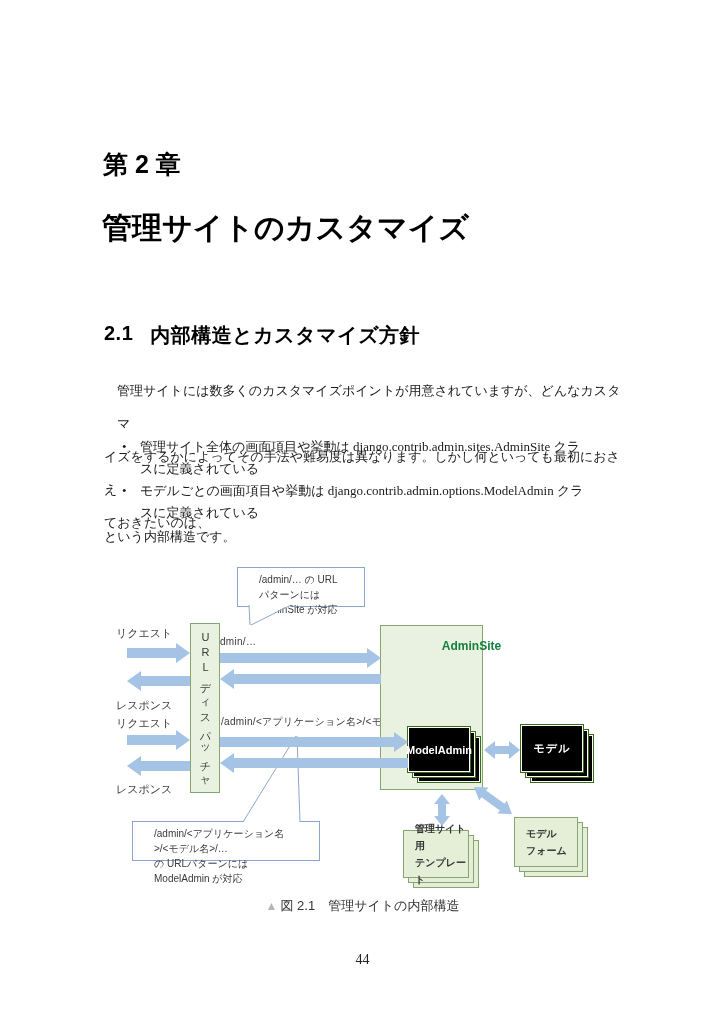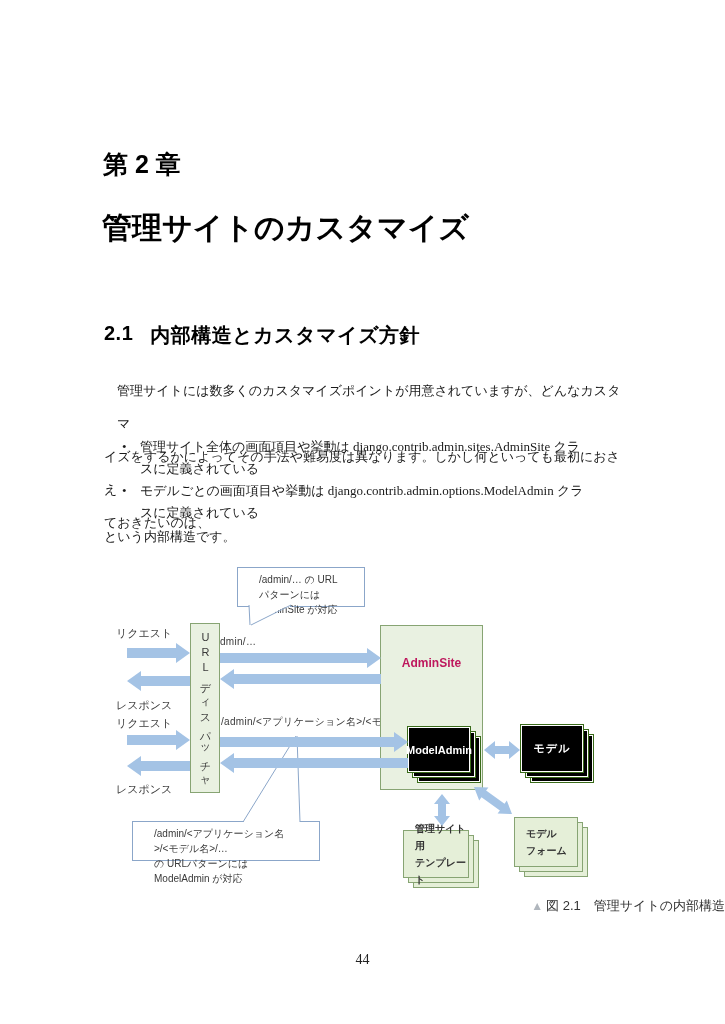--- a/index.html
+++ b/index.html
@@ -24,21 +24,21 @@
   .closing{left:104px;top:528px;}
 
   
   .fig-label{font-size:11px;color:#3a3a3a;}
   .url-label{font-size:10px;color:#3a3a3a;letter-spacing:0.3px;}
 
   .greenbox{background:#e9f1e1;border:1px solid #87a473;box-sizing:border-box;}
   .dispatcher{left:190px;top:623px;width:30px;height:170px;display:flex;align-items:center;justify-content:center;}
   .dispatcher span{writing-mode:vertical-rl;text-orientation:upright;font-size:11px;letter-spacing:3px;color:#3a3a3a;}
   .adminsite{left:380px;top:625px;width:103px;height:165px;}
-  .adminsite-label{width:100%;text-align:center;padding-top:30px;font-size:12px;font-weight:bold;color:#be185d;}
+  .adminsite-label{width:100%;text-align:center;padding-top:13px;font-size:12px;font-weight:bold;color:#15803d;margin-left:40px;}
 
   .stack{position:absolute;}
   .stack .layer{position:absolute;width:100%;height:100%;box-sizing:border-box;}
   .stack .l3{left:10px;top:10px;}
   .stack .l2{left:5px;top:5px;}
   .stack .l1{left:0;top:0;}
   .stack.dark .layer{background:#000000;border:1px solid #ffffff;box-shadow:0 0 0 1px #3a6b1a;}
   .stack.light .layer{background:#e5efd8;border:1px solid #87a473;}
   .stack .l1{display:flex;flex-direction:column;justify-content:center;}
   .dark .l1{align-items:center;color:#fff;font-weight:bold;font-size:11px;}
@@ -49,21 +49,21 @@
   .template{left:403px;top:830px;width:66px;height:48px;}
   .modelform{left:514px;top:817px;width:64px;height:50px;}
 
   .callout{background:#fff;border:1px solid #8ba6c9;box-sizing:border-box;
            font-size:10px;line-height:15px;color:#3a3a3a;padding:4px 21px;}
   .callout-top{left:237px;top:567px;width:128px;height:40px;}
   .callout-bottom{left:132px;top:821px;width:188px;height:40px;}
 
   .svg-overlay{position:absolute;left:0;top:0;width:725px;height:1024px;pointer-events:none;}
 
-  .fig-caption{left:0;top:897px;width:725px;text-align:right;font-size:13px;color:#333;}
+  .fig-caption{left:0;top:897px;width:725px;text-align:center;font-size:13px;color:#333;}
   .fig-caption .marker{color:#b0b6bd;font-size:12px;margin-right:3px;}
   .fig-caption .cap-title{margin-left:13px;}
 
   .page-number{left:0;top:952px;width:725px;text-align:center;
                font-family:"Liberation Serif",serif;font-size:14px;color:#222;}
 </style>
 </head>
 <body>
 
 <div id="page">

